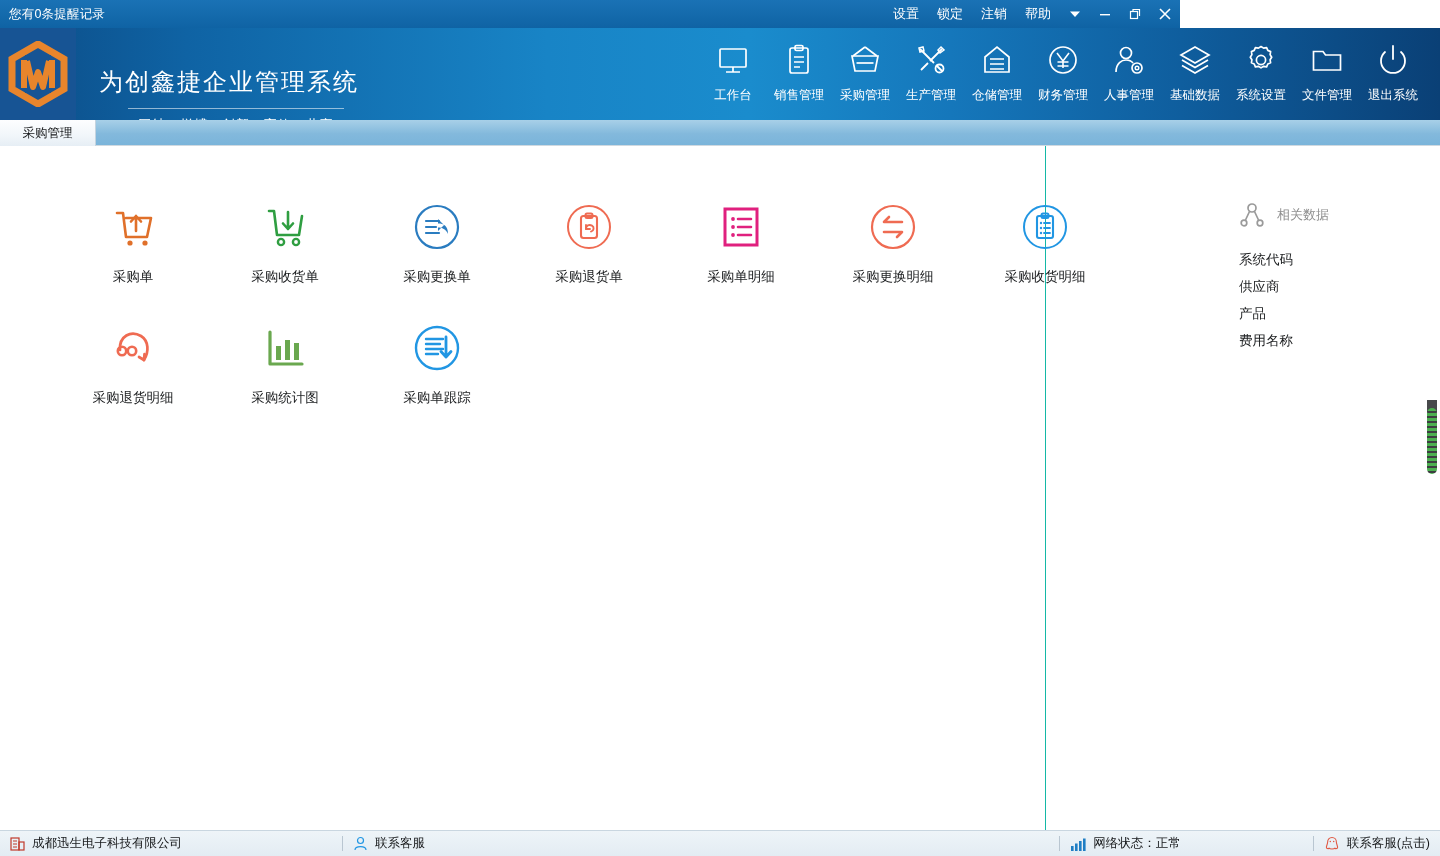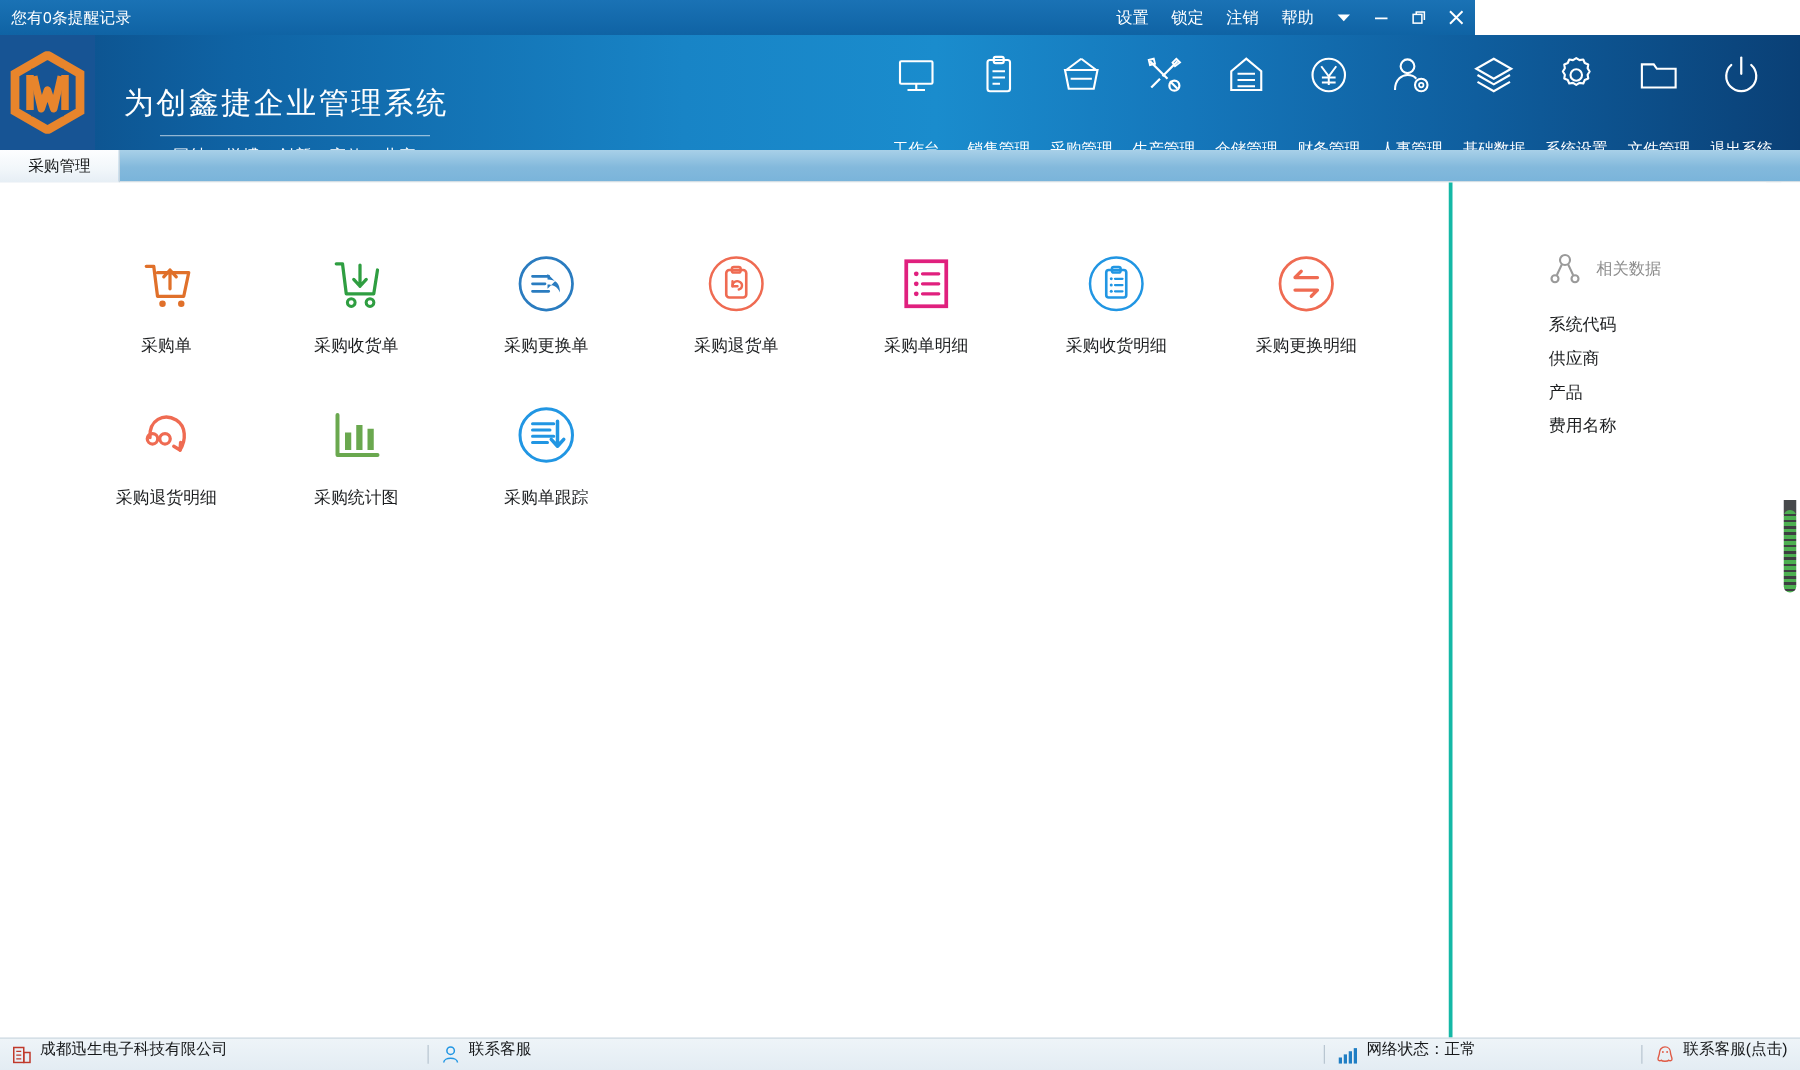--- a/index.html
+++ b/index.html
@@ -57,21 +57,21 @@
     position: absolute; left: 128px; top: 88px; width: 216px;
     text-align: center; font-size: 13px; color: #ffffff; letter-spacing: 1px;
   }
 
   .navbar {
     position: absolute; right: 14px; top: 9px;
     display: flex; align-items: flex-start;
   }
   .nav-item {
     width: 66px; display: flex; flex-direction: column; align-items: center;
-    cursor: default; padding-top: 3px; gap: 24px;
+    cursor: default; padding-top: 3px;
   }
   .nav-ico { height: 40px; display: flex; align-items: center; justify-content: center; }
   .nav-ico svg { display: block; }
   .nav-label { font-size: 12.5px; color: #ffffff; margin-top: 7px; white-space: nowrap; }
 
   
   .tabstrip {
     position: absolute; left: 0; top: 120px; width: 1440px; height: 26px;
     background: linear-gradient(to bottom, #a8d0e8 0%, #83b9dc 55%, #7ab4da 100%);
     border-bottom: 1px solid #cfd9e0;
@@ -83,22 +83,22 @@
     display: flex; align-items: center; justify-content: center;
     font-size: 12.5px; color: #16181a;
   }
 
   
   .body-area {
     position: absolute; left: 0; top: 146px; width: 1440px; height: 684px;
     background: #ffffff;
   }
   .grid-wrap {
-    position: absolute; left: 0; top: 0; width: 1162px; height: 684px;
-    border-right: 3px solid #14b8a6;
+    position: absolute; left: 0; top: 0; width: 1046px; height: 684px;
+    border-right: 1px solid #14b8a6;
   }
   .tiles {
     position: absolute; left: 57px; top: 52px; width: 1070px;
     display: flex; flex-wrap: wrap;
   }
   .tile {
     width: 152px; height: 121px;
     display: flex; flex-direction: column; align-items: center;
     cursor: default;
   }
@@ -142,21 +142,21 @@
   }
 
   
   .statusbar {
     position: absolute; left: 0; bottom: 0; width: 1440px; height: 26px;
     background: linear-gradient(to bottom, #eef4f8 0%, #e3ecf3 100%);
     border-top: 1px solid #c9d6e0;
     display: flex; align-items: center;
     font-size: 12.5px; color: #16181a;
   }
-  .sb-cell { display: flex; height: 26px; padding: 0 10px; }
+  .sb-cell { display: flex; align-items: center; height: 26px; padding: 0 10px; }
   .sb-cell .txt { margin-left: 7px; }
   .sb-sep { width: 1px; height: 15px; background: #b9c6d1; }
   .sb-ico { display: flex; align-items: center; }
   .sb-ico svg { display: block; }
 </style>
 </head>
 <body>
 
 <div class="titlebar">
   <span class="titlebar-notice">您有0条提醒记录</span>
@@ -395,41 +395,41 @@
             <circle cx="16" cy="32" r="1.9" fill="#e0207e"></circle>
             <path d="M21 16 H34 M21 24 H34 M21 32 H34" stroke="#e0207e" stroke-width="2.6" fill="none" stroke-linecap="round"></path>
           </svg>
         </span>
         <span class="tile-label">采购单明细</span>
       </div>
 
       <div class="tile">
         <span class="tile-ico">
           <svg width="48" height="48" viewBox="0 0 48 48">
+            <circle cx="24" cy="24" r="21" fill="none" stroke="#ef6b52" stroke-width="2.2"></circle>
+            <path d="M33 19 H15 L20 14" fill="none" stroke="#ef6b52" stroke-width="2.6" stroke-linecap="round" stroke-linejoin="round"></path>
+            <path d="M15 29 H33 L28 34" fill="none" stroke="#ef6b52" stroke-width="2.6" stroke-linecap="round" stroke-linejoin="round"></path>
+          </svg>
+        </span>
+        <span class="tile-label">采购更换明细</span>
+      </div>
+
+      <div class="tile">
+        <span class="tile-ico">
+          <svg width="48" height="48" viewBox="0 0 48 48">
             <circle cx="24" cy="24" r="21" fill="none" stroke="#2196e3" stroke-width="2"></circle>
             <rect x="16" y="13" width="16" height="22" rx="2" fill="none" stroke="#2196e3" stroke-width="2.1"></rect>
             <rect x="20.5" y="10.5" width="7" height="4.5" rx="1.5" fill="none" stroke="#2196e3" stroke-width="2"></rect>
             <circle cx="20" cy="20" r="1.2" fill="#2196e3"></circle>
             <circle cx="20" cy="25" r="1.2" fill="#2196e3"></circle>
             <circle cx="20" cy="30" r="1.2" fill="#2196e3"></circle>
             <path d="M23 20 H29 M23 25 H29 M23 30 H29" stroke="#2196e3" stroke-width="1.8" fill="none" stroke-linecap="round"></path>
           </svg>
         </span>
         <span class="tile-label">采购收货明细</span>
-      </div>
-
-      <div class="tile">
-        <span class="tile-ico">
-          <svg width="48" height="48" viewBox="0 0 48 48">
-            <circle cx="24" cy="24" r="21" fill="none" stroke="#ef6b52" stroke-width="2.2"></circle>
-            <path d="M33 19 H15 L20 14" fill="none" stroke="#ef6b52" stroke-width="2.6" stroke-linecap="round" stroke-linejoin="round"></path>
-            <path d="M15 29 H33 L28 34" fill="none" stroke="#ef6b52" stroke-width="2.6" stroke-linecap="round" stroke-linejoin="round"></path>
-          </svg>
-        </span>
-        <span class="tile-label">采购更换明细</span>
       </div>
 
       <div class="tile">
         <span class="tile-ico">
           <svg width="48" height="48" viewBox="0 0 48 48">
             <path d="M11 26 C10 12 22 6 32 12 C40 17 40 28 35 36" fill="none" stroke="#ef6b52" stroke-width="2.7" stroke-linecap="round"></path>
             <path d="M35 36 L30 33 M35 36 L35.5 30" fill="none" stroke="#ef6b52" stroke-width="2.7" stroke-linecap="round"></path>
             <circle cx="13" cy="27" r="4.2" fill="none" stroke="#ef6b52" stroke-width="2.6"></circle>
             <circle cx="23" cy="27" r="4.2" fill="none" stroke="#ef6b52" stroke-width="2.6"></circle>
             <path d="M17.2 27 H18.8" stroke="#ef6b52" stroke-width="2.6" fill="none"></path>

